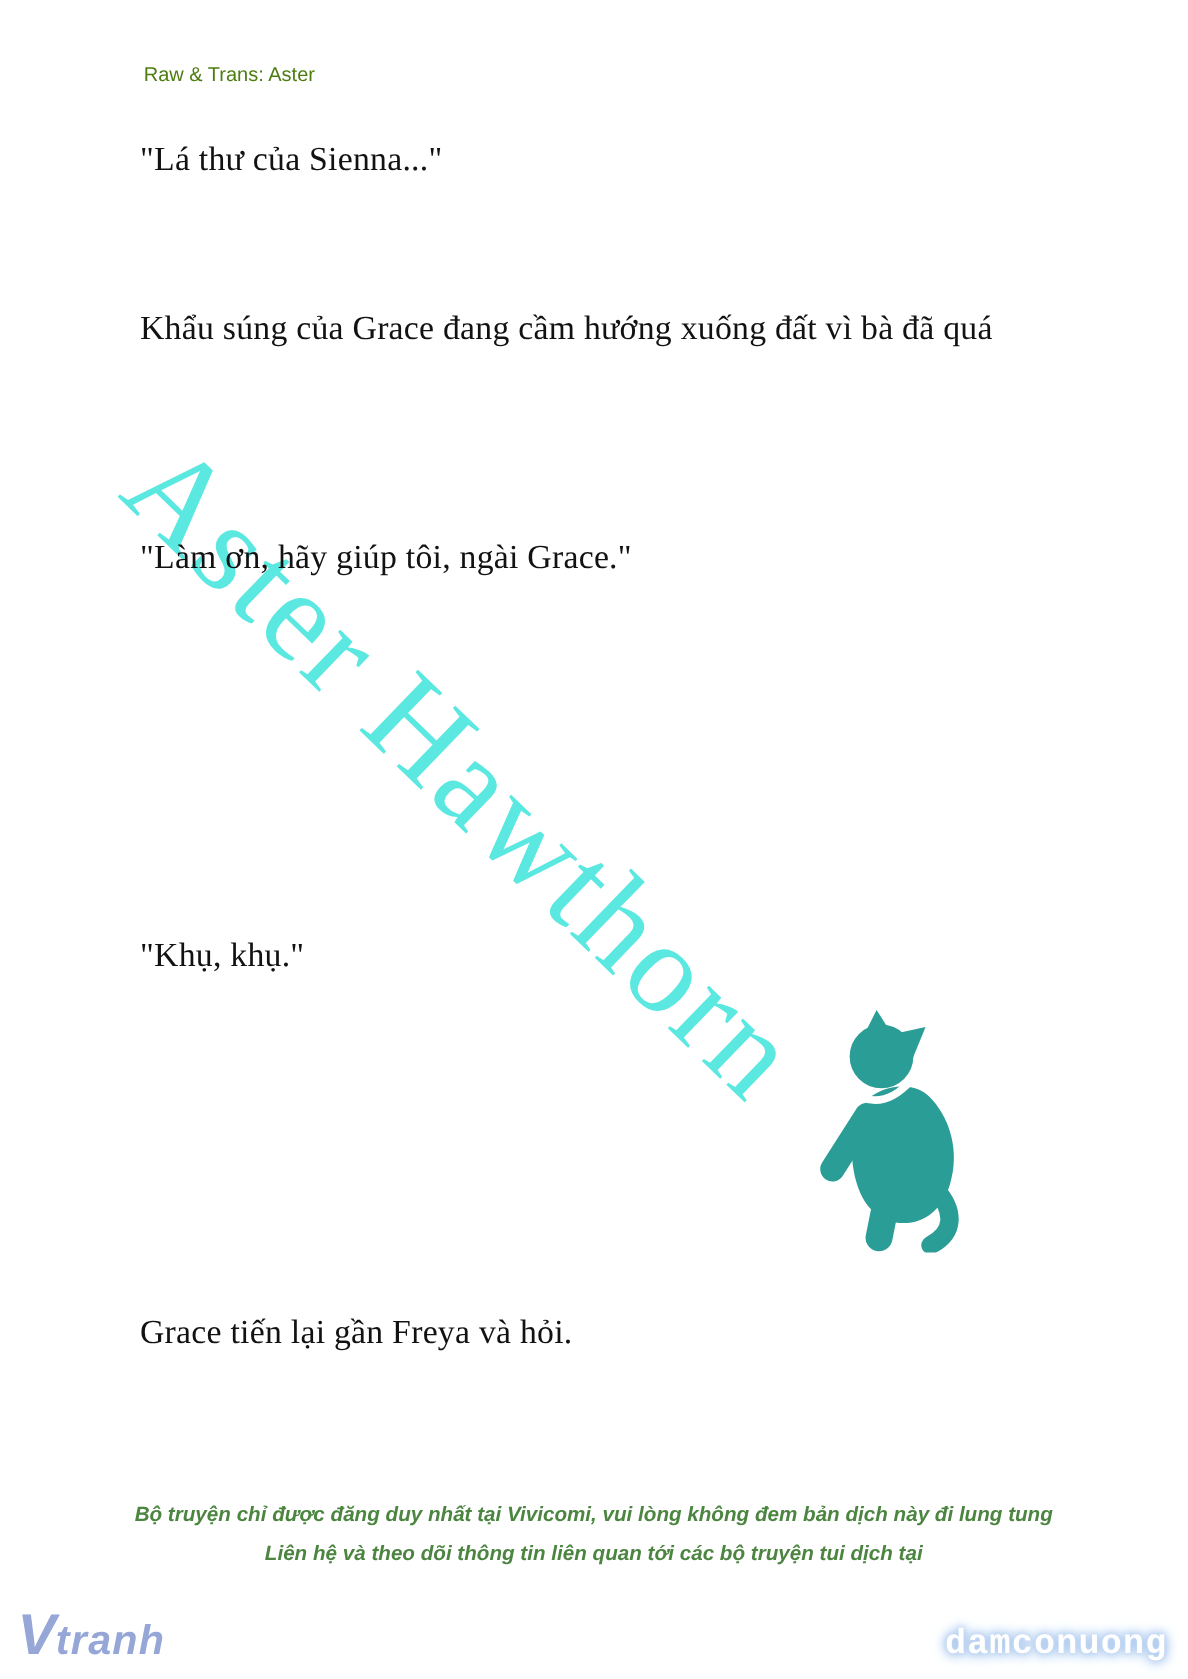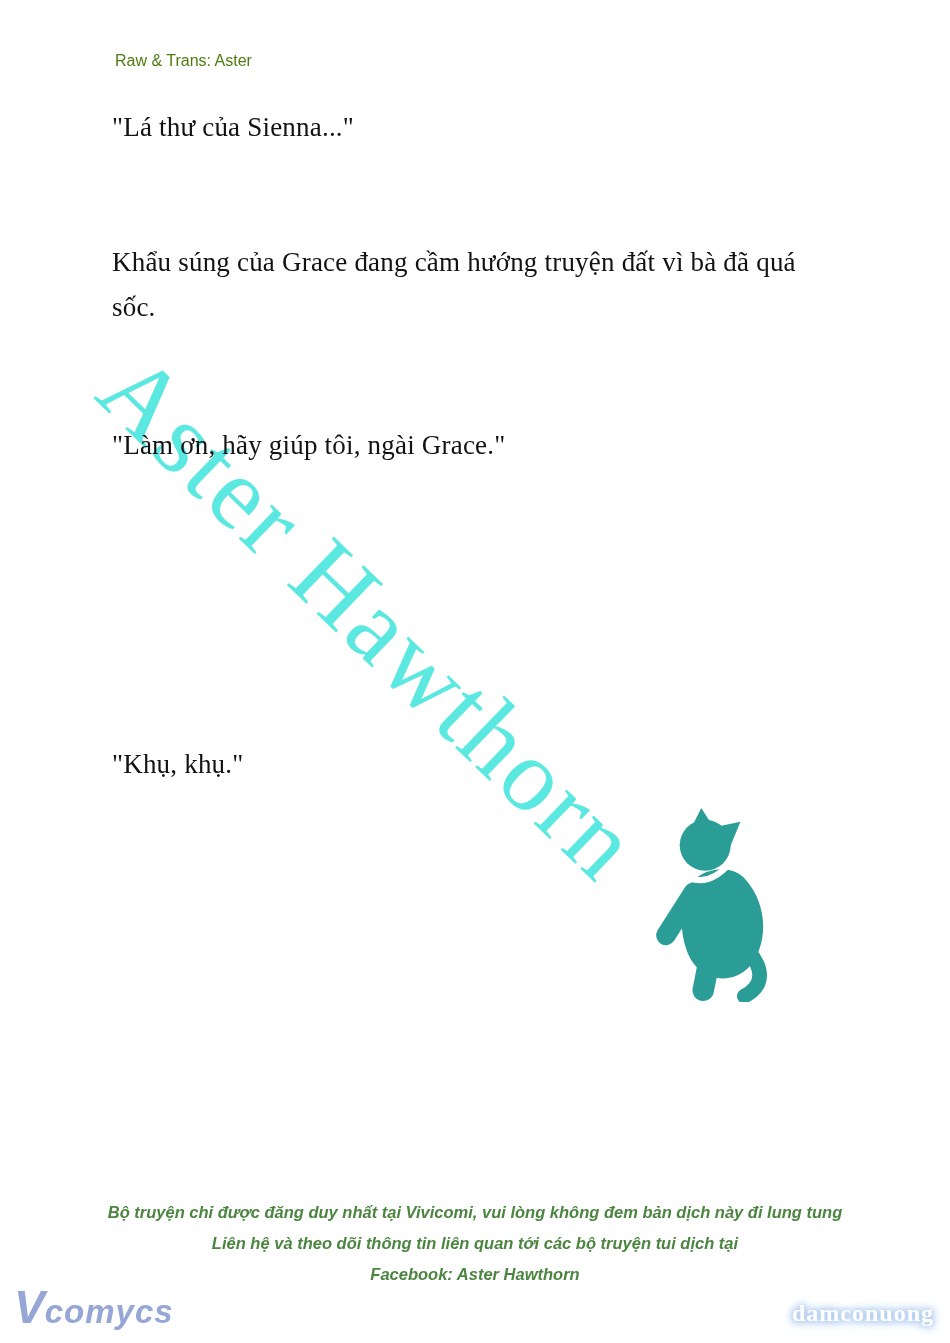--- a/index.html
+++ b/index.html
@@ -46,22 +46,22 @@
     position:absolute;left:14px;top:1284px;z-index:2;
     font-family:"Liberation Sans","DejaVu Sans",sans-serif;
     font-style:italic;font-weight:bold;color:#95a6d7;
     white-space:nowrap;
   }
   .logo-v{font-size:46px;line-height:46px;}
   .logo-rest{font-size:33px;letter-spacing:1px;}
 
   .credit{
     position:absolute;right:16px;top:1300px;z-index:2;
-    font-family:Liberation Serif, serif;
-    font-weight:bold;font-size:24px;letter-spacing:1px;
+    font-family:Liberation Mono, monospace;
+    font-weight:bold;font-size:28px;letter-spacing:1px;
     color:#ffffff;
     text-shadow:0 0 2px #cfe0f5,0 0 5px #a9c7ee,0 0 9px #9fc0ec,0 1px 12px #9fc0ec;
   }
 </style>
 </head>
 <body>
 
 <div class="page">
 
   <div class="doc-header">Raw &amp; Trans: Aster</div>
@@ -79,42 +79,43 @@
       <path d="M100 148 C 116 166, 116 184, 96 194" stroke="#2b9d97" stroke-width="15" stroke-linecap="round" fill="none"></path>
       <path d="M28 66 Q 54 88 80 60" stroke="#ffffff" stroke-width="6" stroke-linecap="round" fill="none"></path>
     </g>
   </svg>
 
   <div class="para" style="top:105px">
     <div class="line">"Lá thư của Sienna..."</div>
   </div>
 
   <div class="para" style="top:240px">
-    <div class="line">Khẩu súng của Grace đang cầm hướng truyện đất vì bà đã quá</div>
-    <div class="line">sốc.</div>
+    <div class="line">Khẩu súng của Grace đang cầm hướng xuống đất vì bà đã quá</div>
   </div>
 
   <div class="para" style="top:423px">
     <div class="line">"Làm ơn, hãy giúp tôi, ngài Grace."</div>
   </div>
 
 
   <div class="para" style="top:742px">
     <div class="line">"Khụ, khụ."</div>
   </div>
 
   <div class="para" style="top:870px">
   </div>
 
+  <div class="para" style="top:1043px">
+    <div class="line">Grace tiến lại gần Freya và hỏi.</div>
+  </div>
 
   <div class="doc-footer">
     <div>Bộ truyện chỉ được đăng duy nhất tại Vivicomi, vui lòng không đem bản dịch này đi lung tung</div>
     <div>Liên hệ và theo dõi thông tin liên quan tới các bộ truyện tui dịch tại</div>
-    <div>Facebook: Aster Hawthorn</div>
   </div>
 
   <div class="logo">
-    <span class="logo-v">V</span><span class="logo-rest">comycs</span>
+    <span class="logo-v">V</span><span class="logo-rest">tranh</span>
   </div>
 
   <div class="credit">damconuong</div>
 
 </div>
 
 </body></html>

